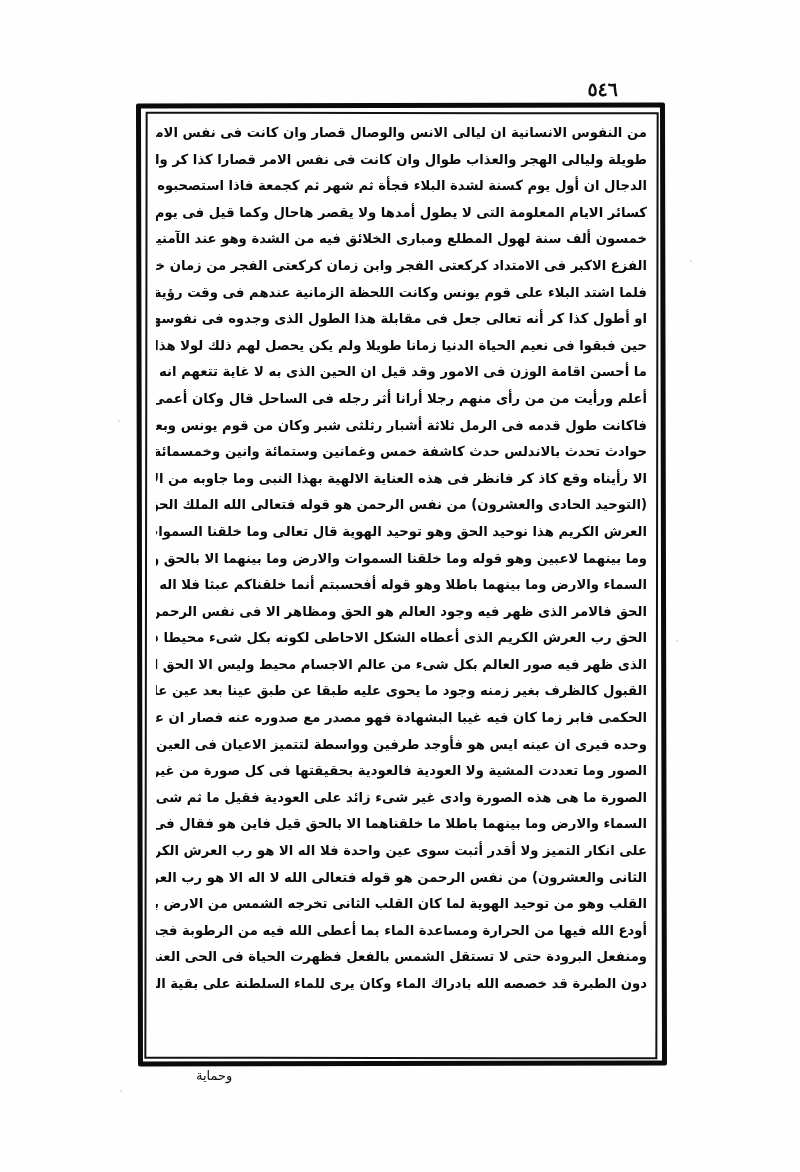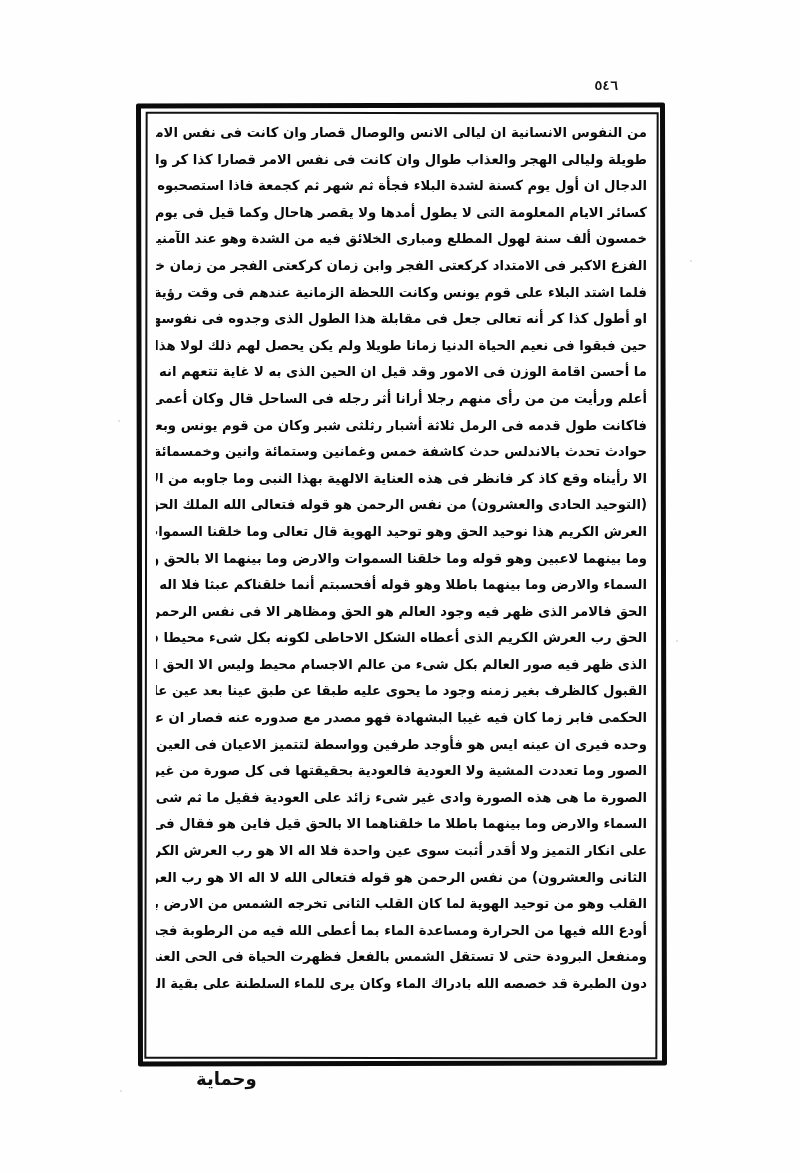--- a/index.html
+++ b/index.html
@@ -19,22 +19,22 @@
     position: absolute;
     inset: 0;
     background: #fefefe;
   }
 
   
   #folio {
     position: absolute;
     top: 78px;
     right: 182px;
-    font-family: Liberation Mono, monospace;
-    font-size: 13px;
+    font-family: Liberation Sans, sans-serif;
+    font-size: 19px;
     font-weight: 700;
     color: #111;
     letter-spacing: 0.5px;
     direction: rtl;
   }
 
   
   #frame-outer {
     position: absolute;
     left: 137px;
@@ -96,22 +96,22 @@
     font-weight: 700;
   }
 
   
   #catchword {
     position: absolute;
     left: 196px;
     top: 1068px;
     direction: rtl;
     font-family: "DejaVu Sans", sans-serif;
-    font-size: 18px;
-    font-weight: 700;
+    font-size: 13px;
+    font-weight: 400;
     color: #101010;
   }
 
   
   .speckle {
     position: absolute;
     background: #d8d8d8;
     border-radius: 50%;
     pointer-events: none;
   }

